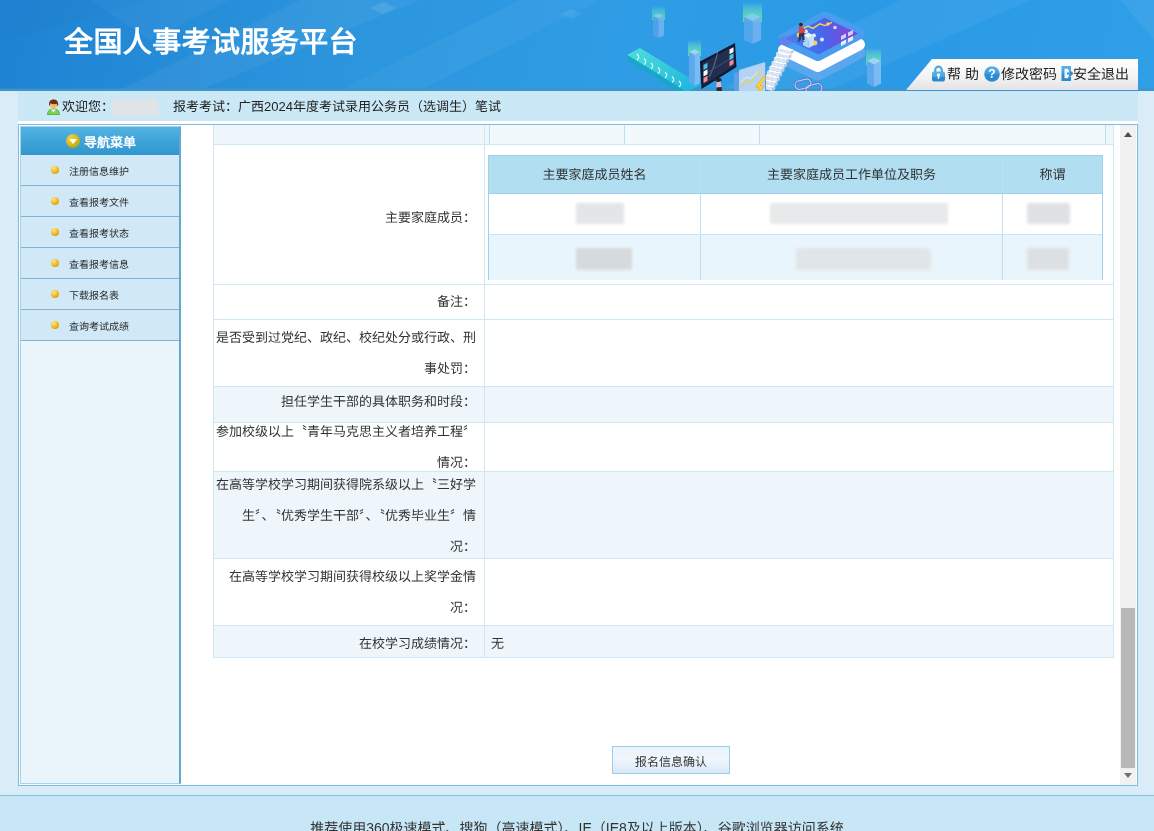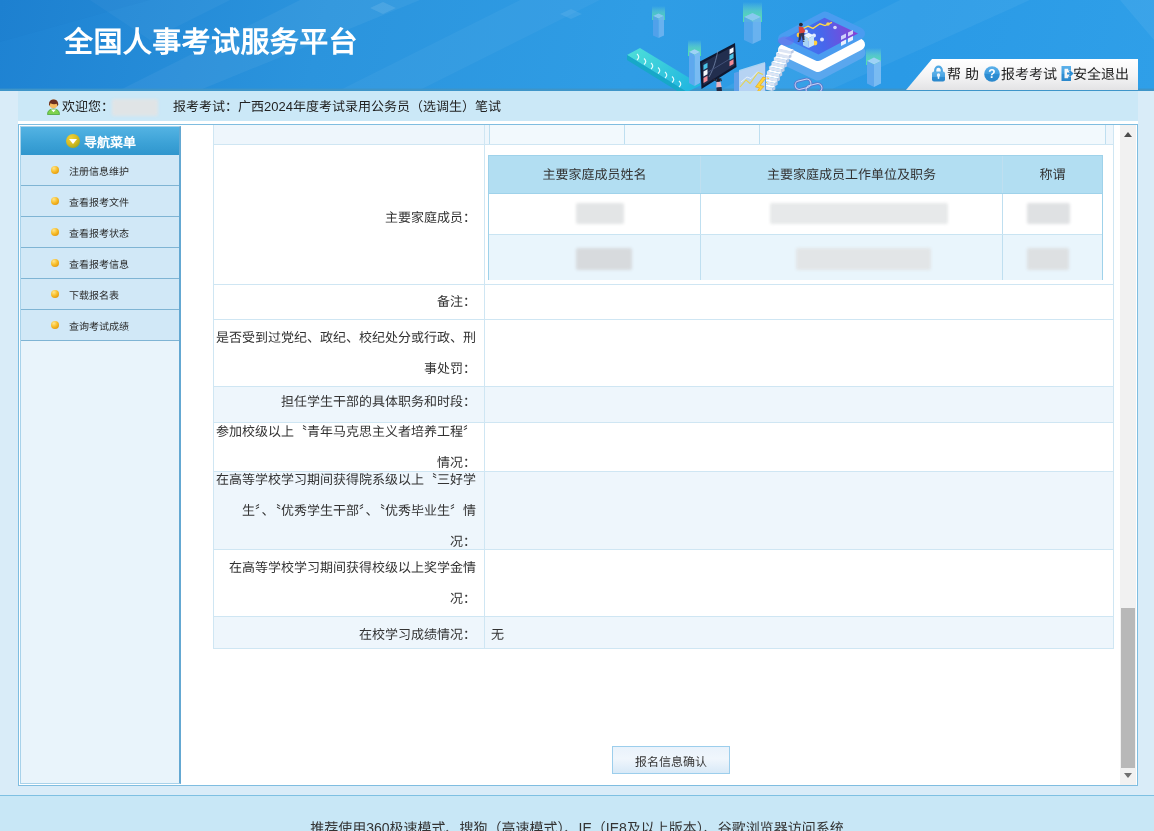--- a/index.html
+++ b/index.html
@@ -271,21 +271,21 @@
           <linearGradient id="qg" x1="0" y1="0" x2="0" y2="1">
             <stop offset="0" stop-color="#5fb2ea"></stop>
             <stop offset="0.5" stop-color="#3d9cde"></stop>
             <stop offset="0.51" stop-color="#2d8ed4"></stop>
             <stop offset="1" stop-color="#2b88cc"></stop>
           </linearGradient>
         </defs>
       <circle cx="8" cy="8" r="7.8" fill="url(#qg)"></circle>
       <text x="8" y="12.4" font-size="12" font-weight="bold" fill="#fff" text-anchor="middle" font-family="Liberation Sans">?</text>
     </svg>
-    <span style="left:95px">报考考试</span>
+    <span style="left:95px">修改密码</span>
     <svg style="left:155px;top:6px" width="13" height="17" viewBox="0 0 13 17">
       <defs>
           <linearGradient id="eg" x1="0" y1="0" x2="0" y2="1">
             <stop offset="0" stop-color="#5fb2ea"></stop>
             <stop offset="0.5" stop-color="#3d9cde"></stop>
             <stop offset="0.51" stop-color="#2d8ed4"></stop>
             <stop offset="1" stop-color="#2b88cc"></stop>
           </linearGradient>
         </defs>
       <path d="M0.5 1 h9.5 v4.5 h-2.8 v-1.8 h-3.7 v9.6 h3.7 v-1.8 h2.8 v4.5 h-9.5 z" fill="url(#eg)"></path>
@@ -369,21 +369,21 @@
         <div class="lbl" style="padding-bottom:5px">担任学生干部的具体职务和时段：</div>
         <div class="val"></div>
       </div>
     <div class="row" style="height:49px">
         <div class="lbl">
           <div>参加校级以上〝青年马克思主义者培养工程〞</div>
           <div>情况：</div>
         </div>
         <div class="val"></div>
       </div>
-    <div class="row bgb" style="height:78px">
+    <div class="row bgb" style="height:87px">
         <div class="lbl">
           <div>在高等学校学习期间获得院系级以上〝三好学</div>
           <div>生〞、〝优秀学生干部〞、〝优秀毕业生〞情</div>
           <div>况：</div>
         </div>
         <div class="val"></div>
       </div>
     <div class="row" style="height:66.5px">
         <div class="lbl">
           <div>在高等学校学习期间获得校级以上奖学金情</div>

